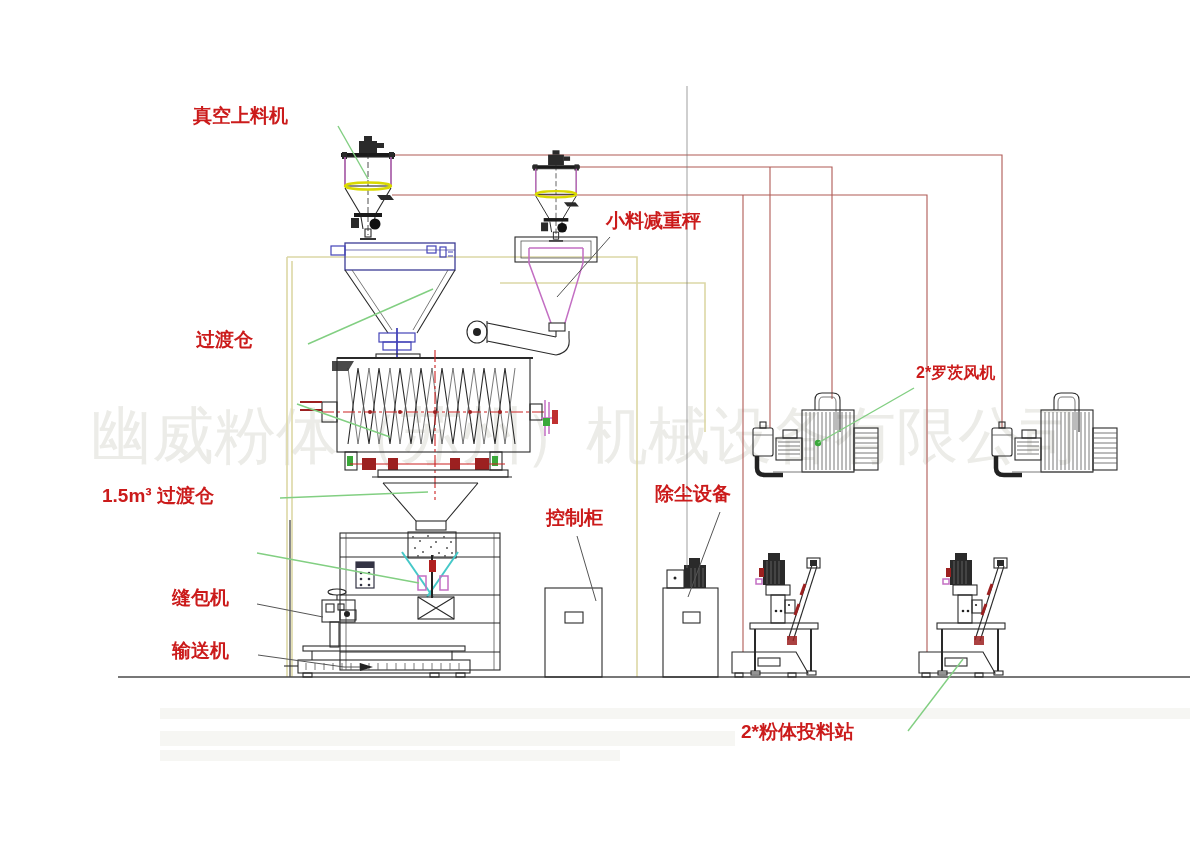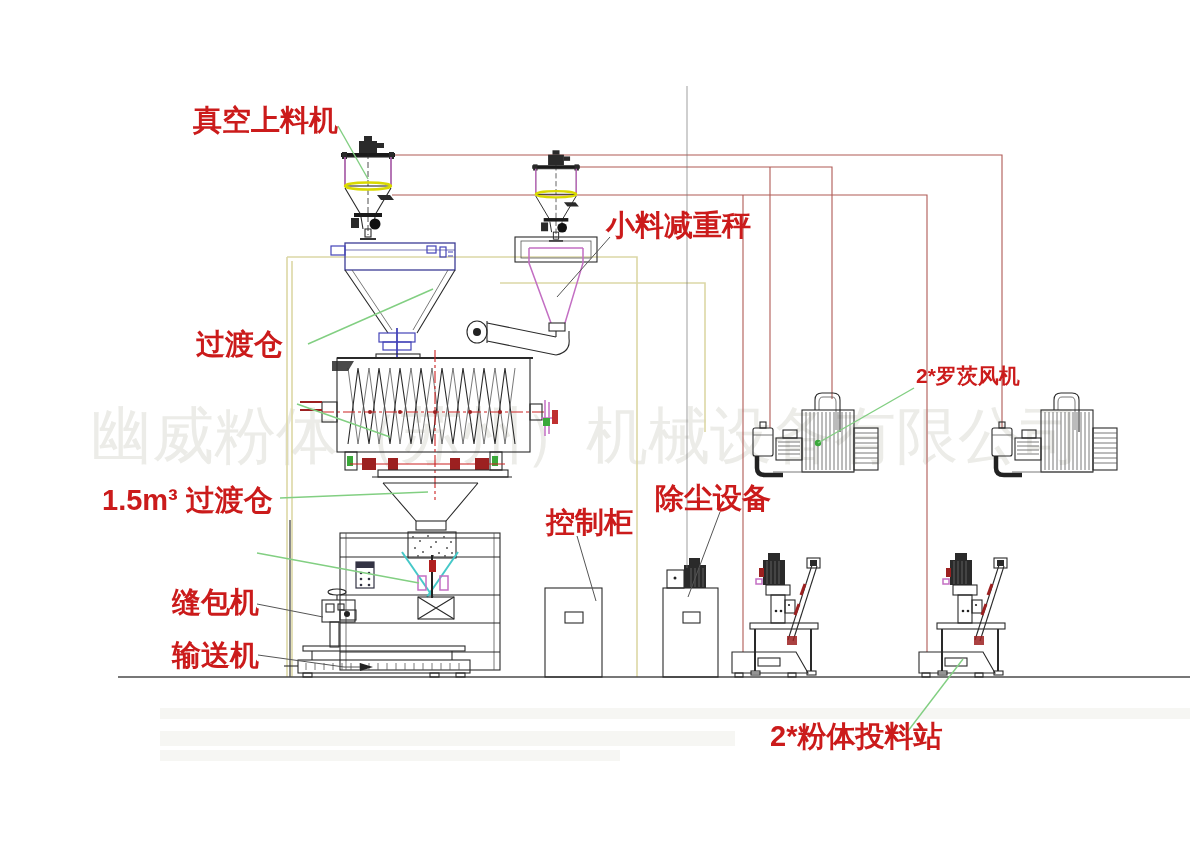--- a/index.html
+++ b/index.html
@@ -3,33 +3,33 @@
 <meta charset="utf-8">
 <style>
   html,body{margin:0;padding:0;background:#ffffff;}
   #canvas{position:relative;width:1200px;height:847px;background:#ffffff;overflow:hidden;
           font-family:"Liberation Sans",sans-serif;}
   #watermark{position:absolute;left:90px;top:394px;font-size:62px;letter-spacing:0px;
              color:var(--watermark_gray);white-space:nowrap;z-index:0;font-weight:500;}
   .faint-band{position:absolute;background:#f6f6f3;z-index:0;}
   #drawing{position:absolute;left:0;top:0;z-index:1;}
   .lbl{position:absolute;font-weight:bold;color:var(--label_red);white-space:nowrap;
-       line-height:1;z-index:2;font-size:29px;}
+       line-height:1;z-index:2;font-size:19px;}
   .lbl-vacuum{left:193px;top:106px;}
   .lbl-weigh{left:606px;top:211px;}
   .lbl-transbin{left:196px;top:330px;}
   .lbl-mixer{left:104px;top:389px;}
   .lbl-bin15{left:102px;top:486px;}
   .lbl-packing{left:114px;top:541px;}
   .lbl-sewing{left:172px;top:590px;font-family:Liberation Mono, monospace;}
   .lbl-conveyor{left:172px;top:641px;}
   .lbl-control{left:546px;top:508px;}
   .lbl-dust{left:655px;top:484px;font-family:Liberation Serif, serif;}
-  .lbl-blower{left:916px;top:365px;font-size:21px;}
-  .lbl-station{left:741px;top:722px;margin-left:29px;}
+  .lbl-blower{left:916px;top:365px;font-size:16px;}
+  .lbl-station{left:741px;top:722px;}
   
   .ml{stroke:var(--machine_line);fill:none;stroke-width:1.1;}
   .mlt{stroke:#555;fill:none;stroke-width:0.8;}
   .ml2{stroke:var(--machine_line);fill:none;stroke-width:1.8;}
   .fd{fill:var(--machine_line);stroke:none;}
   .pipe{stroke:var(--pipe_red);fill:none;stroke-width:1.1;}
   .khaki{stroke:var(--frame_khaki);fill:none;stroke-width:1.6;}
   .leader{stroke:var(--leader_green);fill:none;stroke-width:1.4;}
   .ldark{stroke:#555;fill:none;stroke-width:1;}
   .blue{stroke:var(--detail_blue);fill:none;stroke-width:1.2;}

